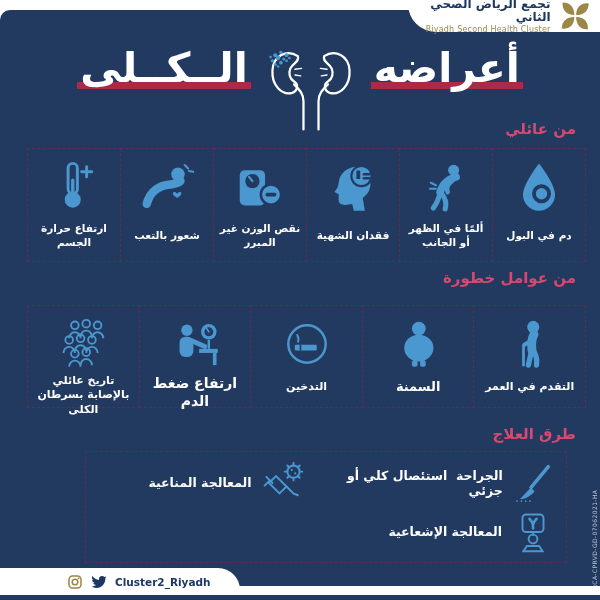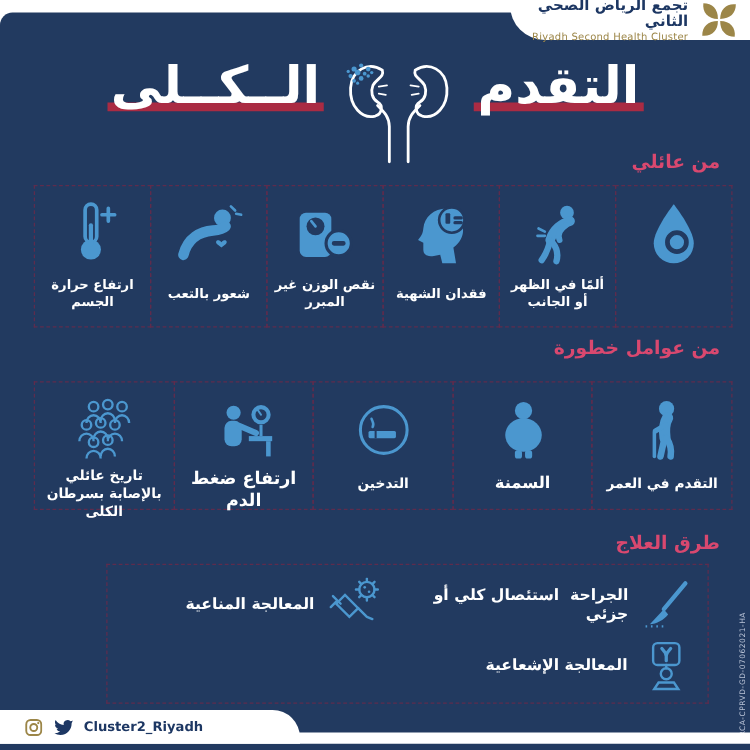--- a/index.html
+++ b/index.html
@@ -39,21 +39,21 @@
 
   
   .treatment-box{position:absolute;top:451px;left:85px;width:482px;height:112px;border:1px dashed #5e2c4d;
     display:grid;grid-template-columns:1.18fr 1fr;direction:rtl;align-items:center;column-gap:8px;
     padding:6px 12px;box-sizing:border-box;z-index:2;}
   .treat-item{display:flex;align-items:center;gap:10px;direction:rtl;}
   .treat-label{color:#ffffff;font-weight:bold;font-size:12.5px;white-space:pre-wrap;}
 
   
   .social-tab{position:absolute;left:0;bottom:5px;width:240px;height:27px;background:#ffffff;border-radius:0 22px 0 0;
-    display:flex;align-items:center;gap:8px;padding-left:20px;box-sizing:border-box;z-index:4;}
+    display:flex;align-items:center;gap:8px;padding-left:68px;box-sizing:border-box;z-index:4;}
   .social-handle{color:#1d3763;font-size:10.5px;font-weight:600;}
 
   
   .side-code{position:absolute;right:2px;top:455px;height:138px;writing-mode:vertical-rl;transform:rotate(180deg);
     font-size:6px;letter-spacing:.4px;color:#b9c3d6;z-index:2;}
 </style>
 </head>
 <body>
 
 <div class="page">
@@ -72,21 +72,21 @@
         <path d="M16 16 C16 7 11 2 3 2 C2 10 7 16 16 16 Z"></path>
         <path d="M16 16 C16 7 11 2 3 2 C2 10 7 16 16 16 Z" transform="rotate(90 17 17)"></path>
         <path d="M16 16 C16 7 11 2 3 2 C2 10 7 16 16 16 Z" transform="rotate(180 17 17)"></path>
         <path d="M16 16 C16 7 11 2 3 2 C2 10 7 16 16 16 Z" transform="rotate(270 17 17)"></path>
       </g>
     </svg>
   </div>
 
   <div class="title-row">
     <div class="title-word">
-      <span>التقدم</span>
+      <span>أعراضه</span>
       <div class="title-underline"></div>
     </div>
     <div class="kidney-wrap">
       <svg width="94" height="88" viewBox="0 0 100 92">
         <g fill="none" stroke="#ffffff" stroke-width="2.4" stroke-linecap="round">
           <path d="M36 10 C24 2 10 10 9 25 C8 41 19 52 30 49 C36 47 37 40 32 37 C27 34 26 28 28 23 C31 17 38 16 36 10 Z"></path>
           <path d="M64 10 C76 2 90 10 91 25 C92 41 81 52 70 49 C64 47 63 40 68 37 C73 34 74 28 72 23 C69 17 62 16 64 10 Z"></path>
           <path d="M32 40 C38 46 42 50 42 58 L42 88"></path>
           <path d="M68 40 C62 46 58 50 58 58 L58 88"></path>
           <path d="M33 24 l7 -1 M33 30 l6 1 M67 24 l-7 -1 M67 30 l-6 1" stroke-width="1.5"></path>
@@ -117,20 +117,21 @@
 
   <div class="cards-row" style="top:148px;height:114px">
 
     <div class="cell">
       <div class="cell-icon">
         <svg width="54" height="54" viewBox="0 0 64 64">
           <path d="M32 4 C32 4 13 28 13 41 a19 19 0 0 0 38 0 C51 28 32 4 32 4 Z" fill="#4b97cf"></path>
           <circle cx="35" cy="40" r="9" fill="none" stroke="#223a60" stroke-width="4.5"></circle>
         </svg>
       </div>
+      <div class="cell-label">دم في البول</div>
     </div>
 
     <div class="cell">
       <div class="cell-icon">
         <svg width="54" height="54" viewBox="0 0 64 64">
           <g stroke="#4b97cf" stroke-linecap="round" fill="none">
             <circle cx="41" cy="12" r="6.5" fill="#4b97cf" stroke="none"></circle>
             <path d="M44 20 C36 22 28 28 25 38" stroke-width="9"></path>
             <path d="M40 24 C34 28 32 33 34 38" stroke-width="5.5"></path>
             <path d="M25 38 C24 44 22 50 17 57" stroke-width="6"></path>

